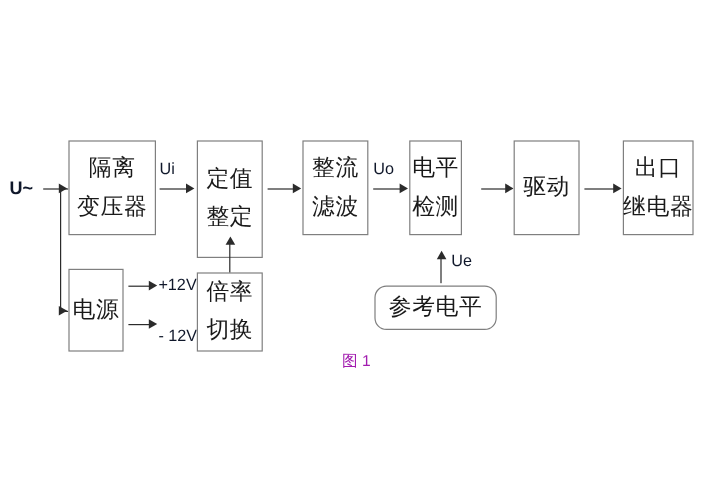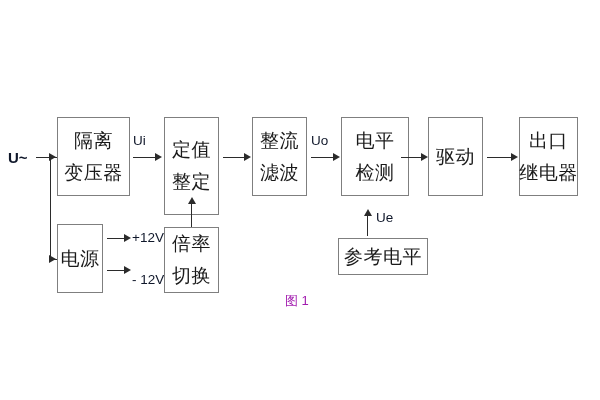--- a/index.html
+++ b/index.html
@@ -125,21 +125,21 @@
 
   <div class="block" style="left:252px; top:117px; width:55px; height:79px;">
     <span class="ln">整流</span>
     <span class="ln">滤波</span>
   </div>
 
   <div class="label" style="left:311px; top:134px;text-align:right;">Uo</div>
   <div class="hline" style="left:311px; top:157px; width:23px;"></div>
   <div class="ahead-r" style="left:333px; top:153px;"></div>
 
-  <div class="block" style="left:341px; top:117px; width:68px; height:79px;">
+  <div class="block" style="left:341px; top:117px; width:44px; height:79px;">
     <span class="ln">电平</span>
     <span class="ln">检测</span>
   </div>
 
   <div class="hline" style="left:401px; top:157px; width:21px;"></div>
   <div class="ahead-r" style="left:421px; top:153px;"></div>
 
   <div class="block single" style="left:428px; top:117px; width:55px; height:79px;">
     <span class="ln">驱动</span>
   </div>
@@ -165,21 +165,21 @@
   <div class="label" style="left:132px; top:273px;">- 12V</div>
 
   <div class="block" style="left:164px; top:227px; width:55px; height:66px;">
     <span class="ln">倍率</span>
     <span class="ln">切换</span>
   </div>
 
   <div class="vline" style="left:191px; top:203px; height:24px;"></div>
   <div class="ahead-u" style="left:188px; top:197px;"></div>
 
-  <div class="block single" style="left:338px; top:238px; width:90px; height:37px;">
+  <div class="block single" style="left:312px; top:238px; width:102px; height:37px;border-radius:10px;">
     <span class="ln">参考电平</span>
   </div>
 
   <div class="vline" style="left:367px; top:215px; height:21px;"></div>
   <div class="ahead-u" style="left:364px; top:209px;"></div>
   <div class="label" style="left:376px; top:211px;">Ue</div>
 
   <div class="caption" style="left:285px; top:294px;">图 1</div>
 
 </div>

